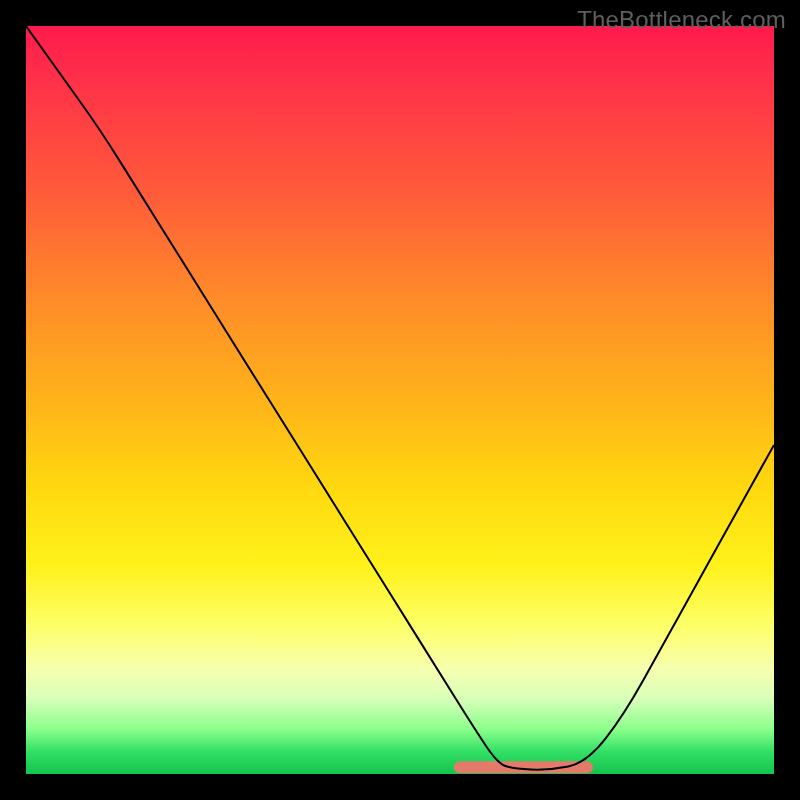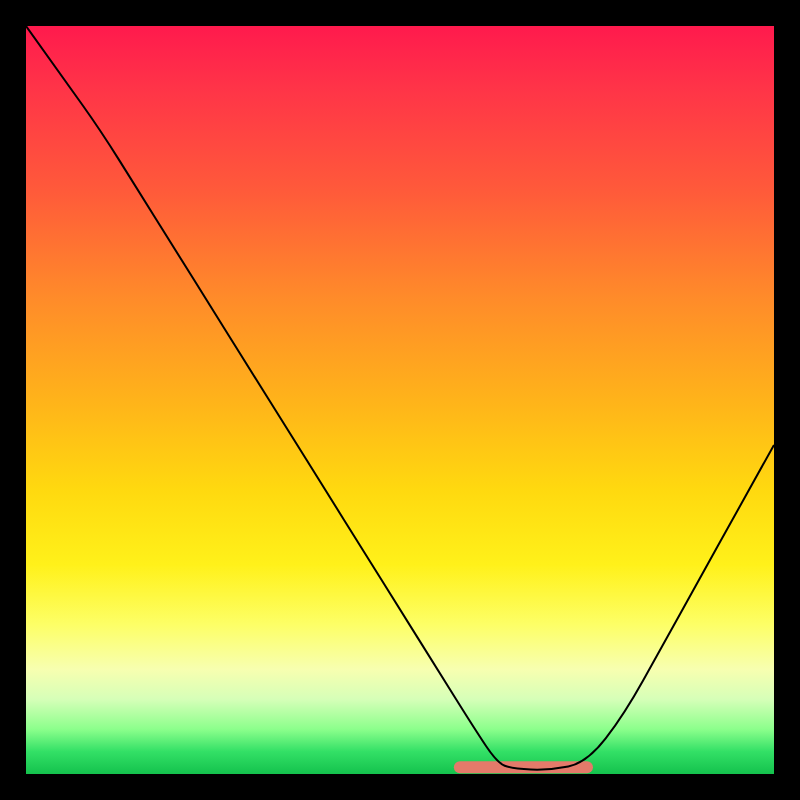--- a/index.html
+++ b/index.html
@@ -78,20 +78,21 @@
     stroke: #e47a6a; 
     stroke-width: 12;
     stroke-linecap: round;
   }
 </style>
 </head>
 <body>
 
 <div class="frame">
 
+  <div class="watermark">TheBottleneck.com</div>
 
   <div class="plot-area">
 
     <div class="gradient-bg"></div>
 
     <div class="curve-layer">
       <svg viewBox="0 0 100 100" preserveAspectRatio="none">
         <path class="highlight-stroke" d="M 58 99.1 L 75 99.1" vector-effect="non-scaling-stroke"></path>
         <path class="curve-stroke" d="M 0 0 Q 5 7 7.5 10.5 Q 10 14 12.5 18 Q 15 22 17.5 26 Q 20 30 22.5 34 Q 25 38 27.5 42 Q 30 46 32.5 50 Q 35 54 37.5 58 Q 40 62 42.5 66 Q 45 70 47.5 74 Q 50 78 52.5 82 Q 55 86 57.5 90 Q 60 94 61.5 96.25 Q 63 98.5 64 98.9 Q 65 99.3 67.5 99.4 Q 70 99.5 72.5 99 Q 75 98.5 77.5 95.25 Q 80 92 82.5 87.5 Q 85 83 87.5 78.5 Q 90 74 92.5 69.5 Q 95 65 97.5 60.5 T 100 56" vector-effect="non-scaling-stroke"></path>
       </svg>

